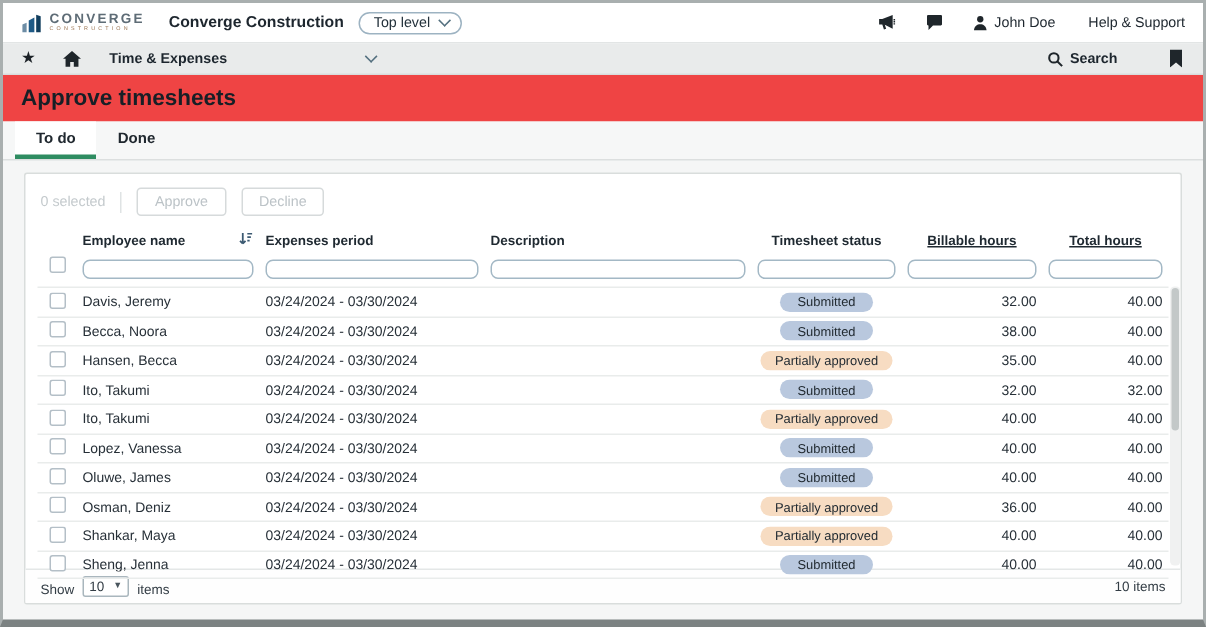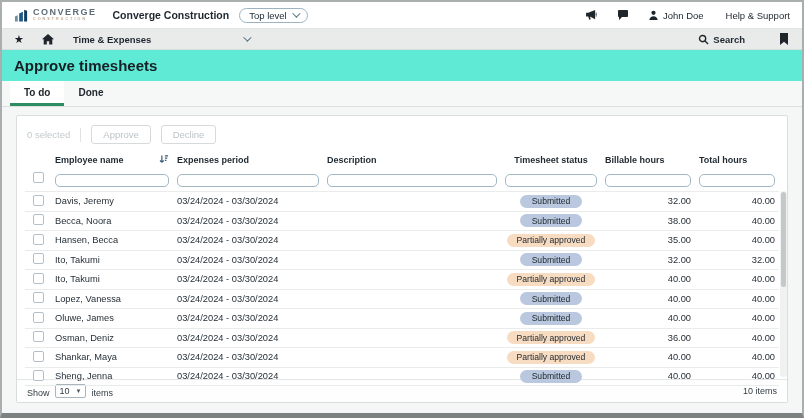--- a/index.html
+++ b/index.html
@@ -31,21 +31,21 @@
 
   
   .nav { height:21px; background:#e9ebeb; border-bottom:1px solid #d9dddd;
     display:flex; align-items:center; padding:0 12px; gap:18px; flex:0 0 auto; }
   .nav .star { font-size:11px; color:#1b2126; cursor:pointer; line-height:1; }
   .nav-menu { display:flex; align-items:center; gap:4px; font-size:9.5px; font-weight:bold; color:#1d262e; cursor:pointer;text-align:center; }
   .nav-menu .chev { margin-left:88px; }
   .nav-search { display:flex; align-items:center; gap:4px; font-size:9.5px; font-weight:bold; color:#1d262e; cursor:pointer; }
 
   
-  .title-row { background:#5eead4; padding:7px 12px 6px; flex:0 0 auto; }
+  .title-row { background:#ef4444; padding:7px 12px 6px; flex:0 0 auto; }
   .page-title { font-size:15px; font-weight:bold; color:#171f26; }
   .tabstrip { background:#f6f7f7; border-bottom:1px solid #dcdfdf; display:flex; padding:0 8px; flex:0 0 auto; }
   .tab { padding:6px 14px 5px; font-size:10px; font-weight:bold; color:#20282f; cursor:pointer;
     border-bottom:3px solid transparent; }
   .tab.active { background:#fff; border-bottom-color:var(--accent); }
 
   
   .content { flex:1; padding:8px 14px 10px; display:flex; min-height:0; }
   .card { flex:1; background:#fff; border:1px solid #d9dddc; border-radius:2px;
     display:flex; flex-direction:column; min-height:0; }
@@ -53,21 +53,21 @@
   .sel-count { font-size:9.5px; color:#c4cacd; }
   .vdiv { width:1px; height:14px; background:#dfe3e4; }
   .btn { font-size:9.5px; color:#bcc3c7; background:#fff; border:1px solid #d6dadb;
     border-radius:3px; padding:3px 11px; cursor:default; }
 
   
   .tablewrap { flex:1; display:flex; flex-direction:column; min-height:0; padding:0 8px; position:relative; }
   .tr { display:grid; grid-template-columns:26px 122px 150px 1fr 100px 94px 84px; align-items:center; }
   .th { font-size:9px; font-weight:bold; color:#1f2931; padding:3px 4px 2px; }
   .thead .c-status { text-align:center; }
-  .thead .c-bill, .thead .c-total { text-align:left; }
+  .thead .c-bill, .thead .c-total { text-align:center;text-decoration:underline; }
   .c-emp-h { display:flex; align-items:center; justify-content:space-between; }
   .sort-ic { cursor:pointer; display:inline-flex; }
   .filterrow { padding:2px 0 4px; }
   .filterrow .cell { padding:0 4px; }
   .f-input { width:100%; height:13px; border:1px solid #a3b8c5; border-radius:5px; background:#fff;
     font-size:9px; padding:0 4px; outline:none; }
   .checkbox { width:11px; height:11px; border:1px solid #b4bfc7; border-radius:2px; background:#fff;
     display:inline-block; cursor:pointer; }
   .c-check { text-align:center; }
   .tbody { flex:1; min-height:0; }

